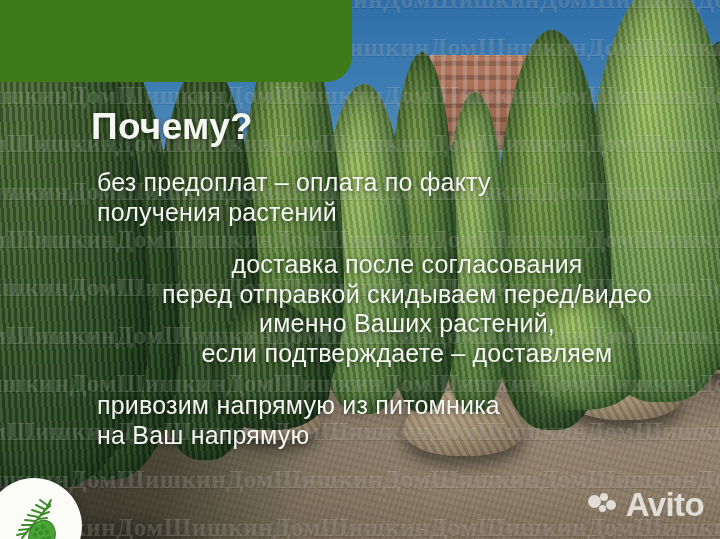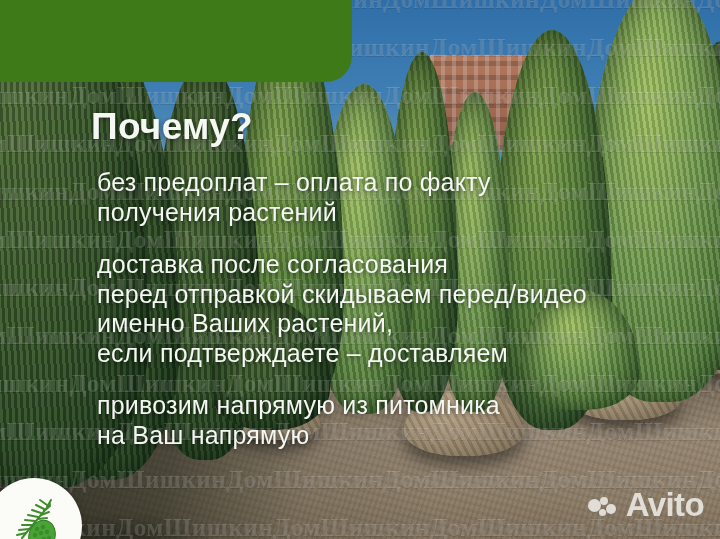--- a/index.html
+++ b/index.html
@@ -137,35 +137,35 @@
   .body{
     position:absolute;left:97px;top:168px;width:620px;
   }
   .para{
     font-size:25px;line-height:29.5px;font-weight:400;
     color:#f3f6f1;letter-spacing:.2px;
     text-shadow:0 1px 5px rgba(0,0,0,.50);
     margin:0 0 23px 0;
   }
   .para .ln{display:block;white-space:nowrap;}
-  .para.p2{margin-bottom:23px;}
+  .para.p2{margin-bottom:23px;text-align:center;}
   .para.p3{margin-bottom:0;margin-top:7px;}
 
   
   .logo-badge{
     position:absolute;left:-14px;top:478px;width:96px;height:96px;
     border-radius:50%;background:#fbfbf7;
     display:flex;align-items:center;justify-content:center;
     box-shadow:0 2px 8px rgba(0,0,0,.25);
   }
   .logo-badge svg{margin-left:6px;margin-top:2px;}
 
   .avito{
     position:absolute;right:16px;bottom:18px;
-    display:flex;align-items:flex-end;gap:12px;
+    display:flex;align-items:center;gap:12px;
     opacity:.86;
   }
   .avito .dots{position:relative;width:26px;height:24px;}
   .avito .dots i{position:absolute;display:block;border-radius:50%;background:#efeeea;}
   .avito .d1{width:13px;height:13px;left:0;top:2px;}
   .avito .d2{width:8px;height:8px;left:12px;top:0px;}
   .avito .d3{width:7px;height:7px;left:11px;top:12px;}
   .avito .d4{width:10px;height:10px;left:18px;top:7px;}
   .avito .word{
     font-size:33px;line-height:33px;font-weight:700;color:#f0efeb;

